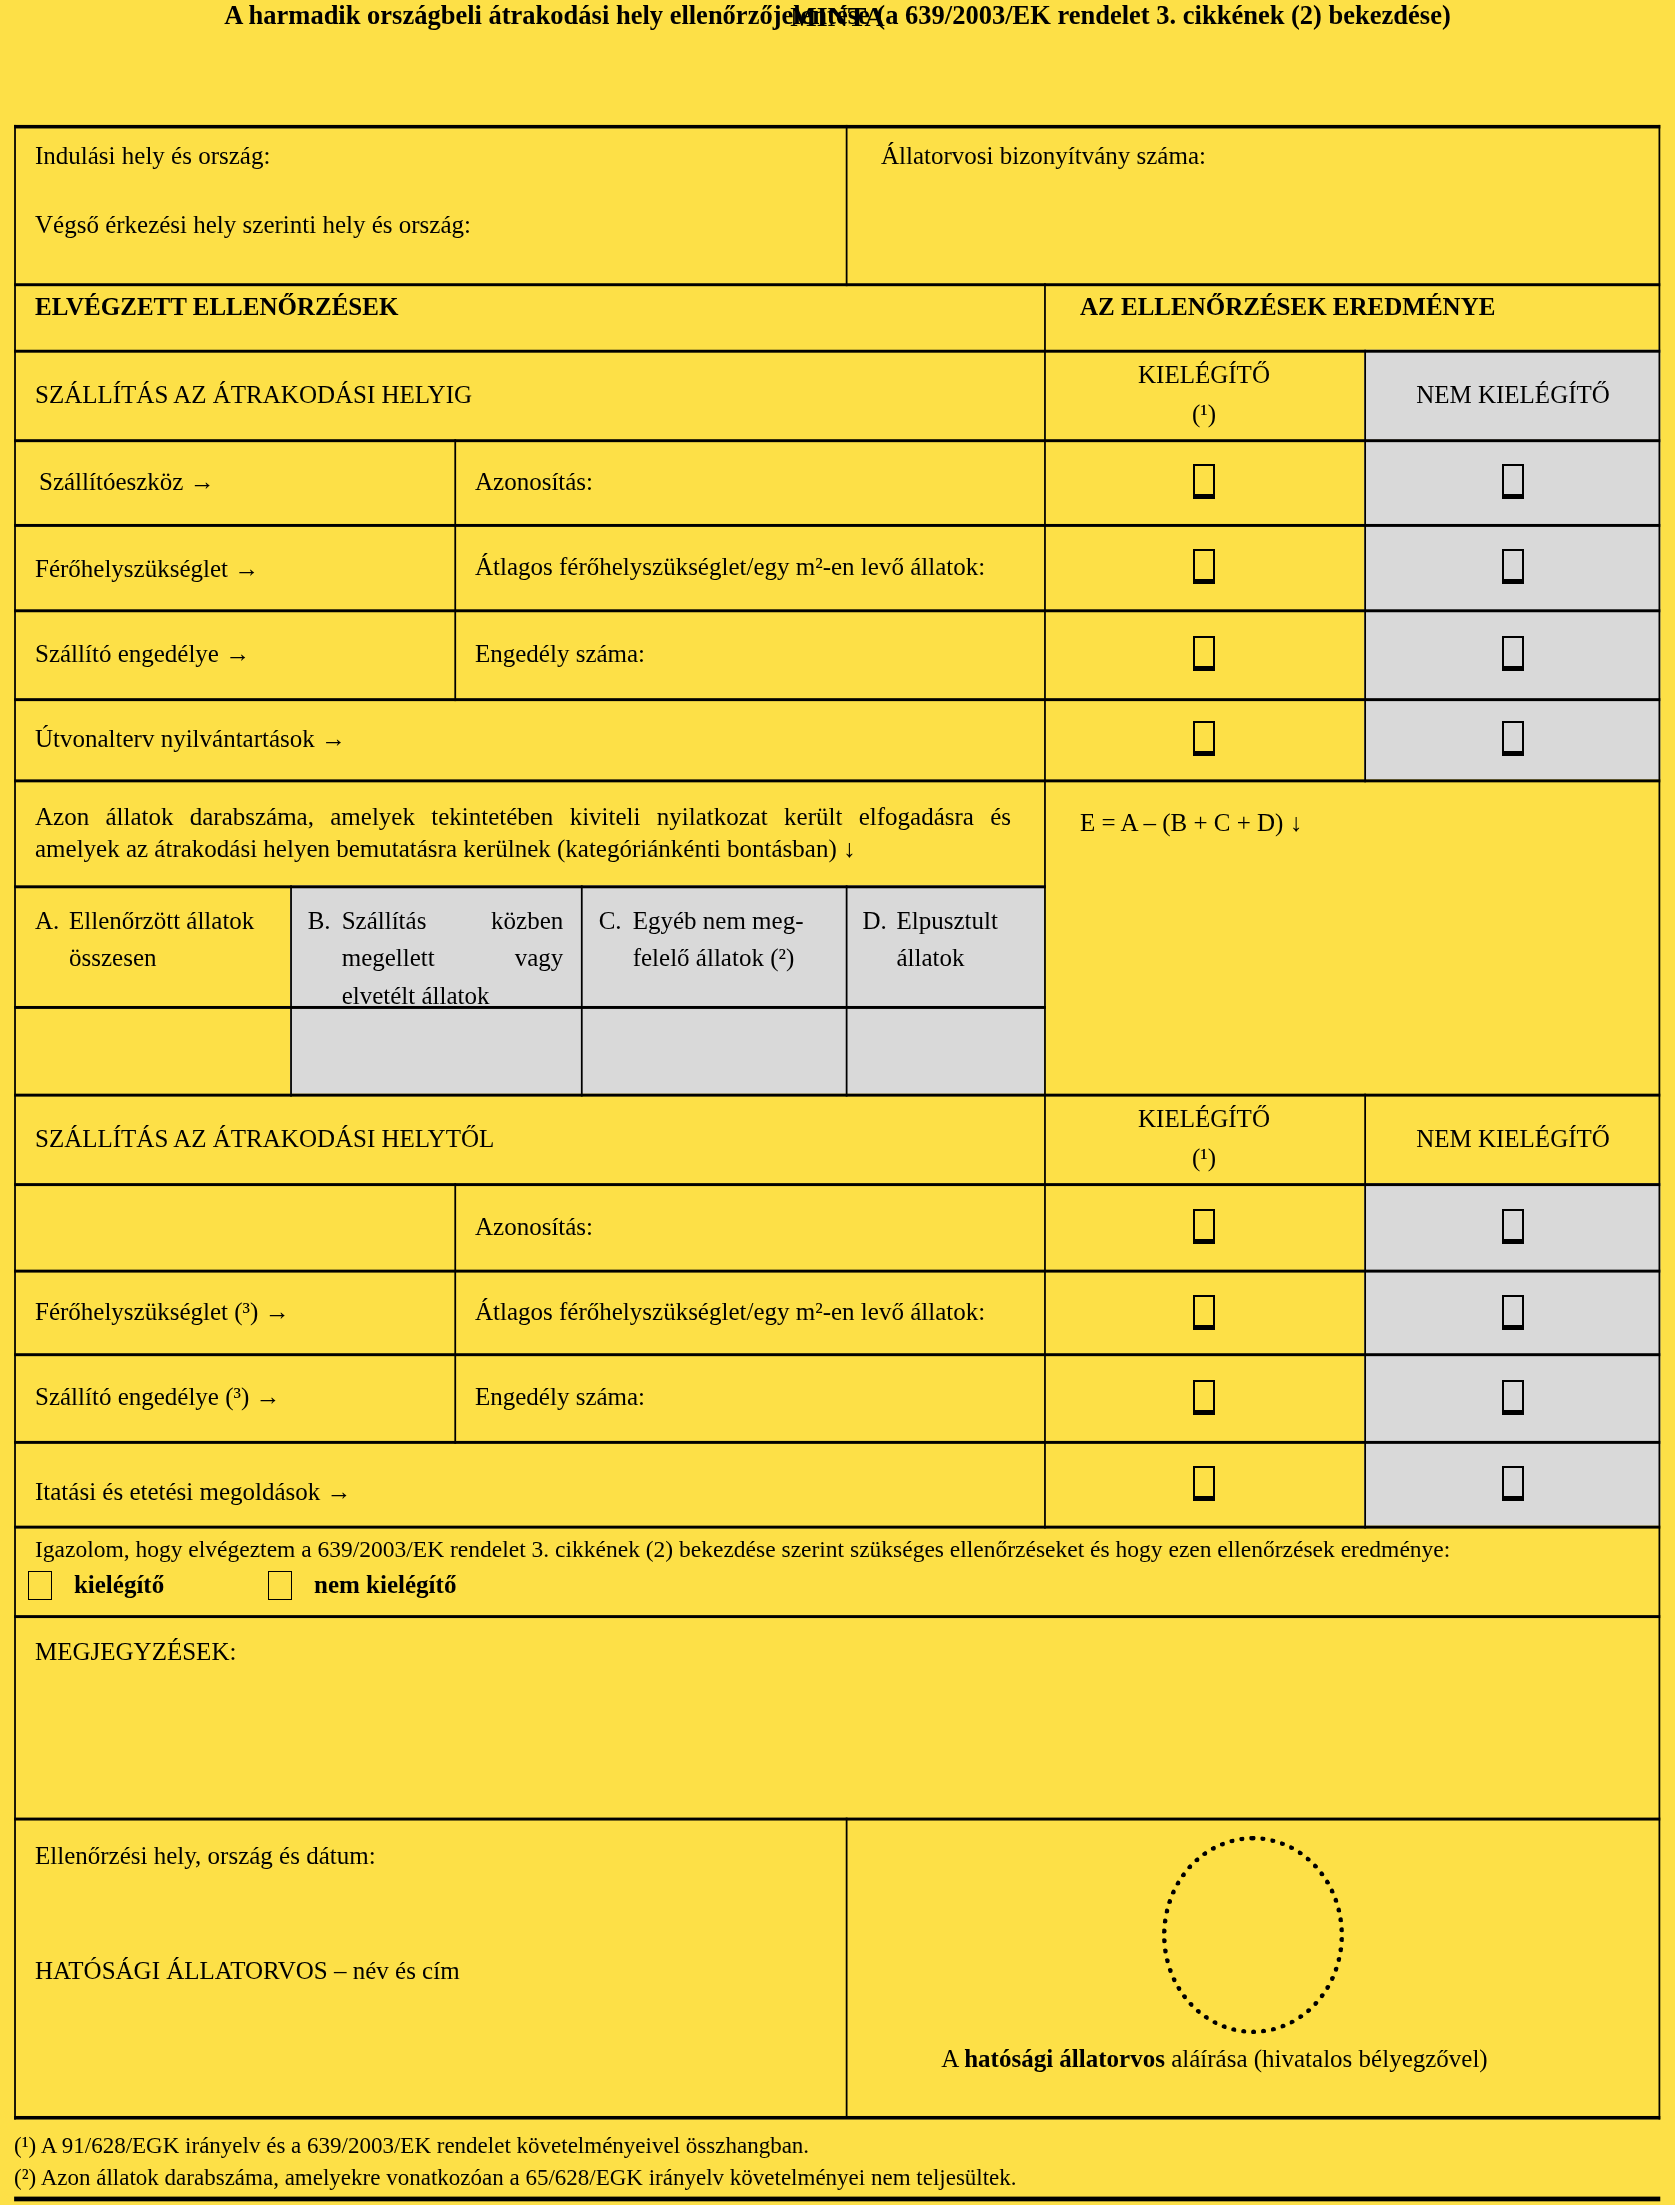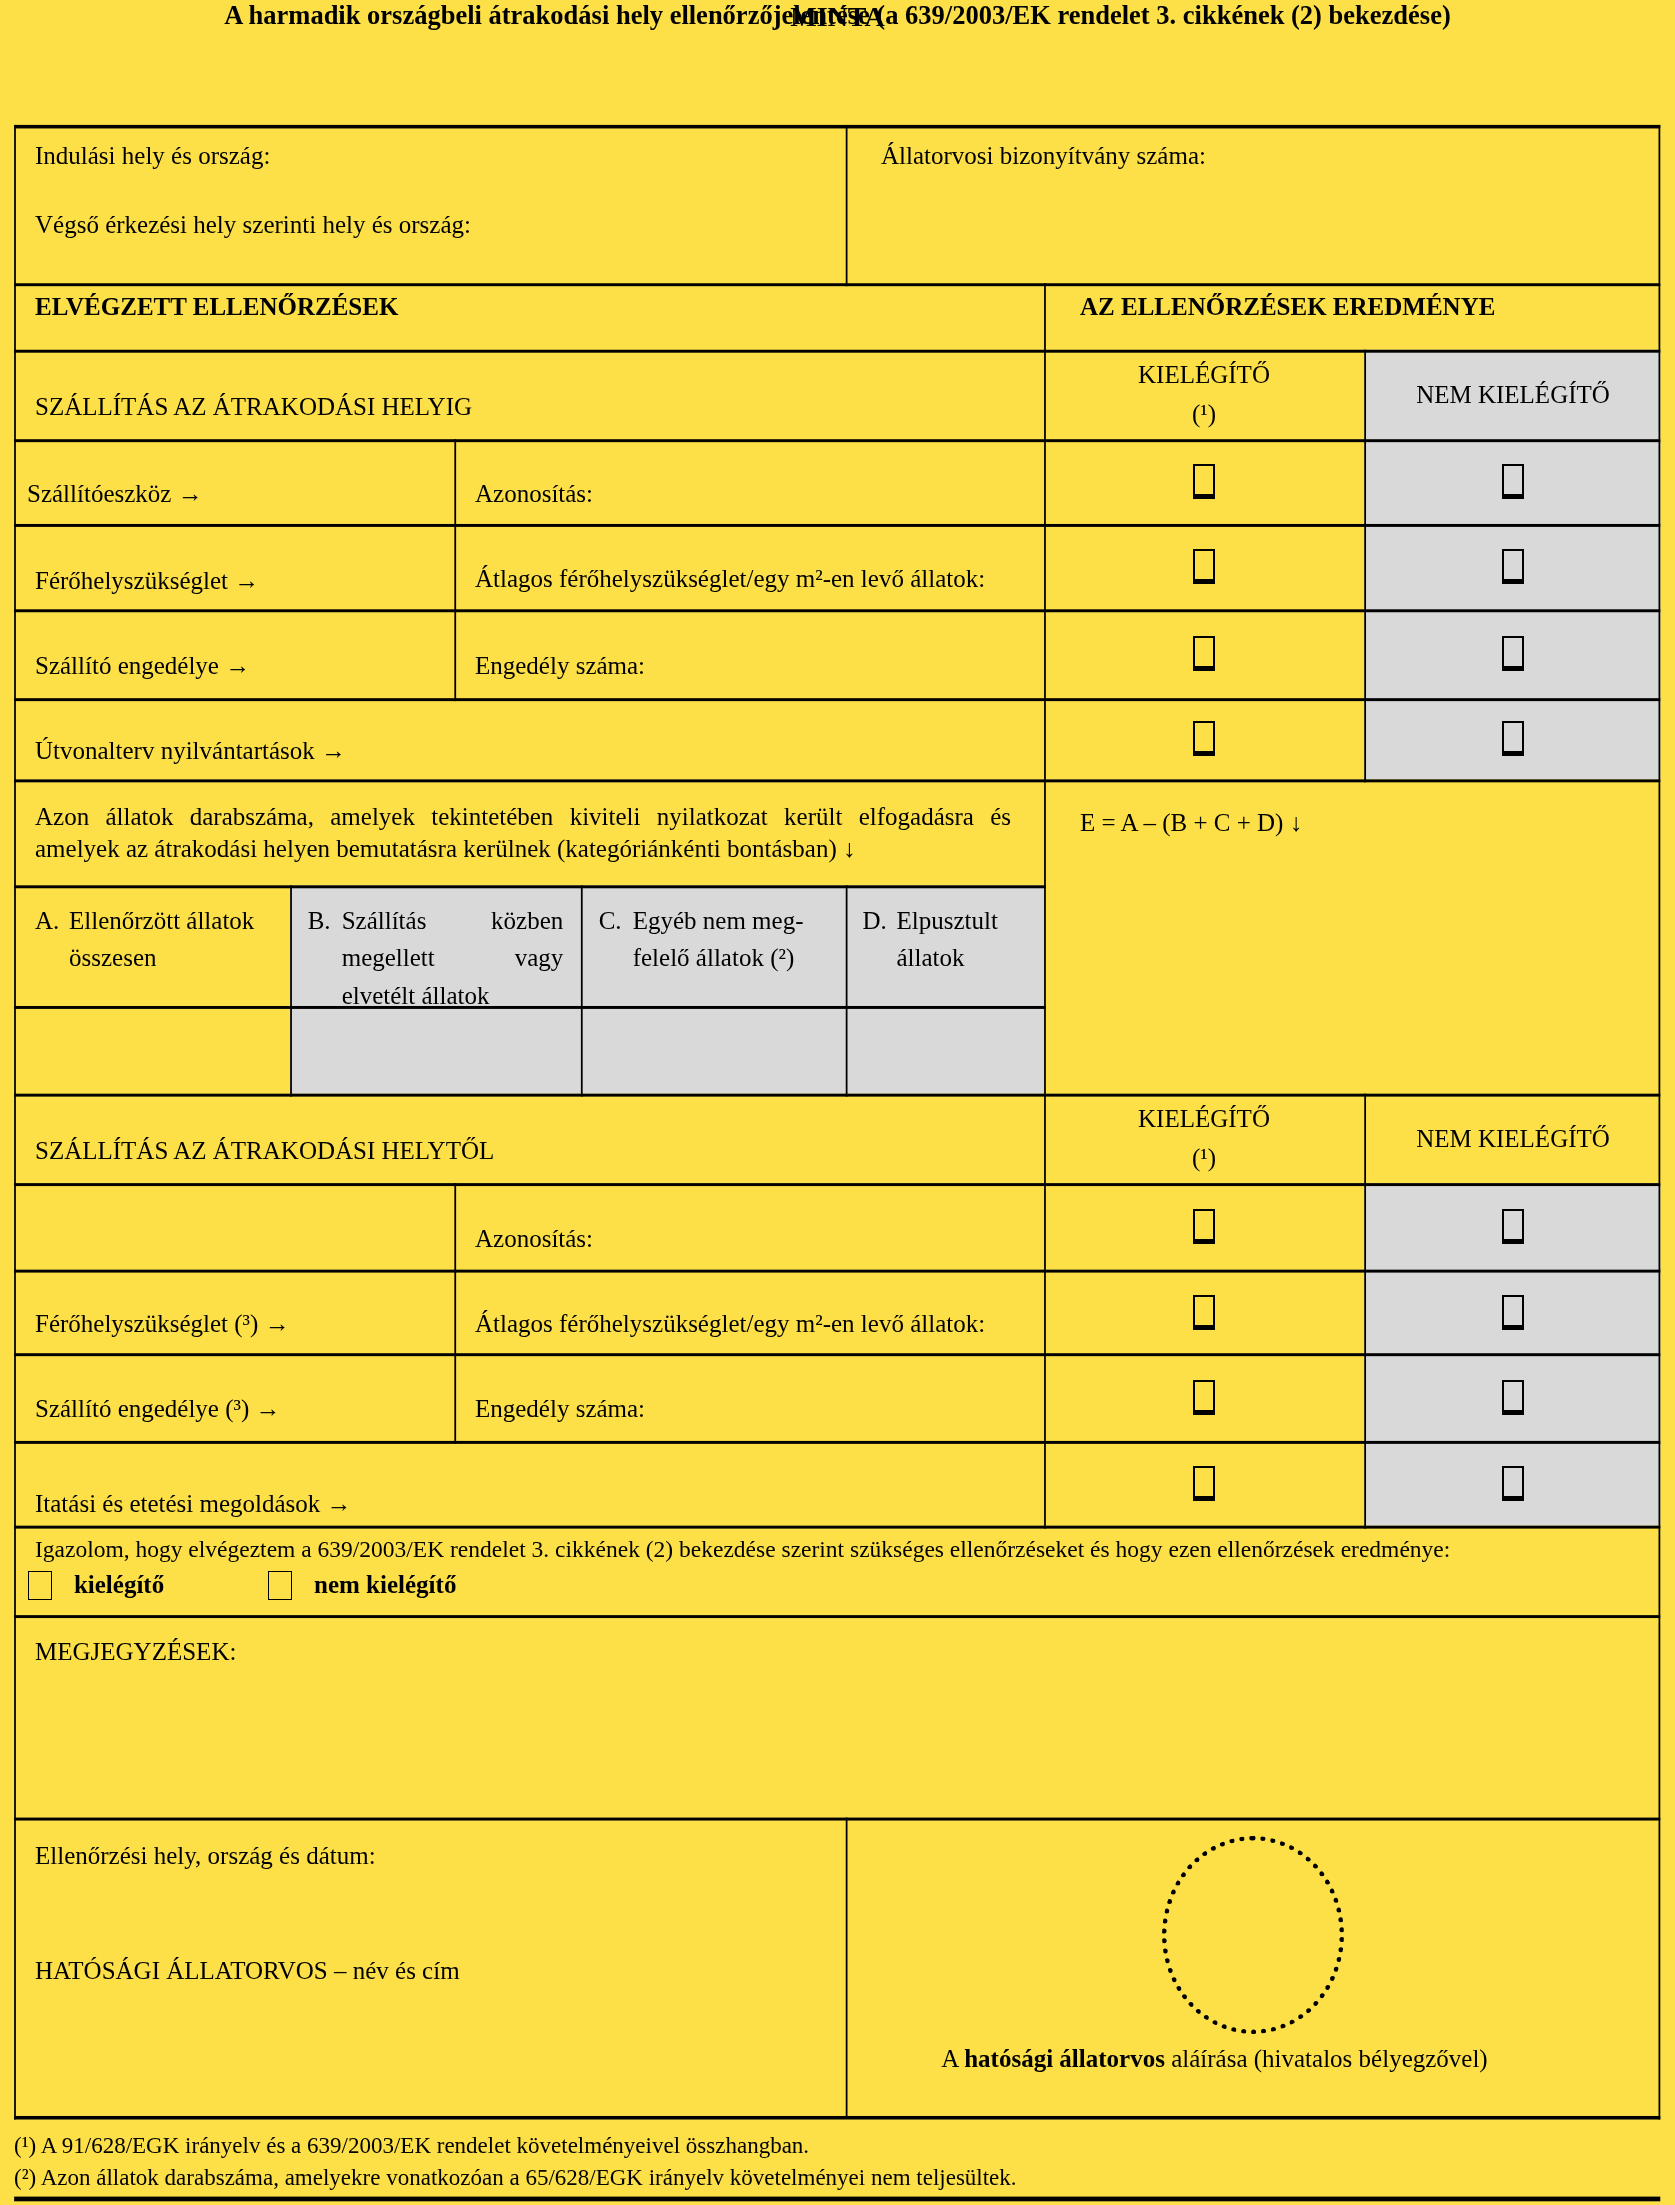--- a/index.html
+++ b/index.html
@@ -8,21 +8,21 @@
     font-family:"Liberation Serif","DejaVu Serif",serif; color:#000;
     font-size:25px; line-height:1.2; overflow:hidden;
   }
   .t { position:absolute; }
   .b { font-weight:bold; }
   .ctr { text-align:center; }
   .grid { position:absolute; left:0; top:0; }
   .cell { position:absolute; display:flex; align-items:center; }
   .cc { justify-content:center; text-align:center; }
   .colc { flex-direction:column; justify-content:center; gap:9.4px; text-align:center; }
-  .pl { padding-left:21px;margin-top:12px; }
+  .pl { padding-left:21px; }
   .cb { width:22.4px; height:35px; border:2.4px solid #000; border-bottom-width:5.3px; box-sizing:border-box; background:transparent; }
   .cb-s { width:23.5px; height:29px; border:1.8px solid #000; box-sizing:border-box; background:transparent; }
   .hd { position:absolute; display:flex; align-items:flex-start; line-height:1.5; box-sizing:border-box; }
   .hd .pfx { flex:0 0 34px; }
   .hd .txt { flex:1; white-space:pre-line; }
   .hd.just .txt { text-align:justify; }
   .para { position:absolute; box-sizing:border-box; text-align:justify; line-height:1.28; }
   .stamp { position:absolute; border:5.9px dotted #000; border-radius:50%; box-sizing:border-box; }
   .fn { position:absolute; font-size:23px; }
   .nowrap { white-space:nowrap; }
@@ -84,21 +84,21 @@
   <div class="t b" style="left:35px;top:292px">ELVÉGZETT ELLENŐRZÉSEK</div>
   <div class="t b" style="left:1080px;top:292px">AZ ELLENŐRZÉSEK EREDMÉNYE</div>
 
   <div class="cell pl" style="left:14px;top:350px;width:1030px;height:89px">SZÁLLÍTÁS AZ ÁTRAKODÁSI HELYIG</div>
   <div class="cell colc" style="left:1044px;top:350px;width:320px;height:89px">
     <span>KIELÉGÍTŐ</span>
     <span>(¹)</span>
   </div>
   <div class="cell cc" style="left:1365px;top:350px;width:296px;height:89px">NEM KIELÉGÍTŐ</div>
 
-  <div class="cell pl" style="left:6px;top:439px;width:440px;height:85px">Szállítóeszköz →</div>
+  <div class="cell pl" style="left:18px;top:439px;width:440px;height:85px">Szállítóeszköz →</div>
   <div class="cell pl" style="left:454px;top:439px;width:590px;height:85px">Azonosítás:</div>
   <div class="cell cc" style="left:1044px;top:439px;width:320px;height:85px">
     <div class="cb"></div>
   </div>
   <div class="cell cc" style="left:1365px;top:439px;width:296px;height:85px">
     <div class="cb"></div>
   </div>
 
   <div class="cell pl" style="left:14px;top:524px;width:440px;height:89px">Férőhelyszükséglet →</div>
   <div class="cell pl" style="left:454px;top:524px;width:590px;height:85px">Átlagos férőhelyszükséglet/egy m²-en levő állatok:</div>

